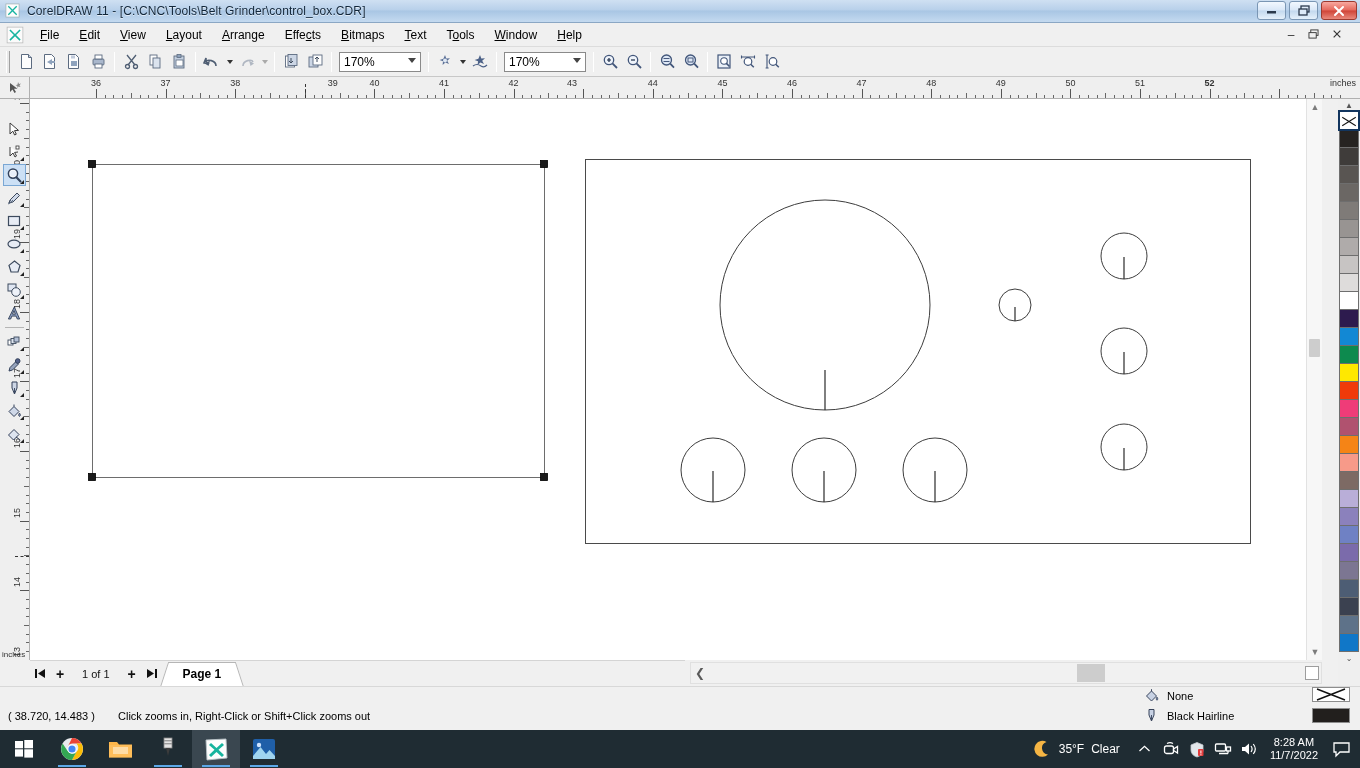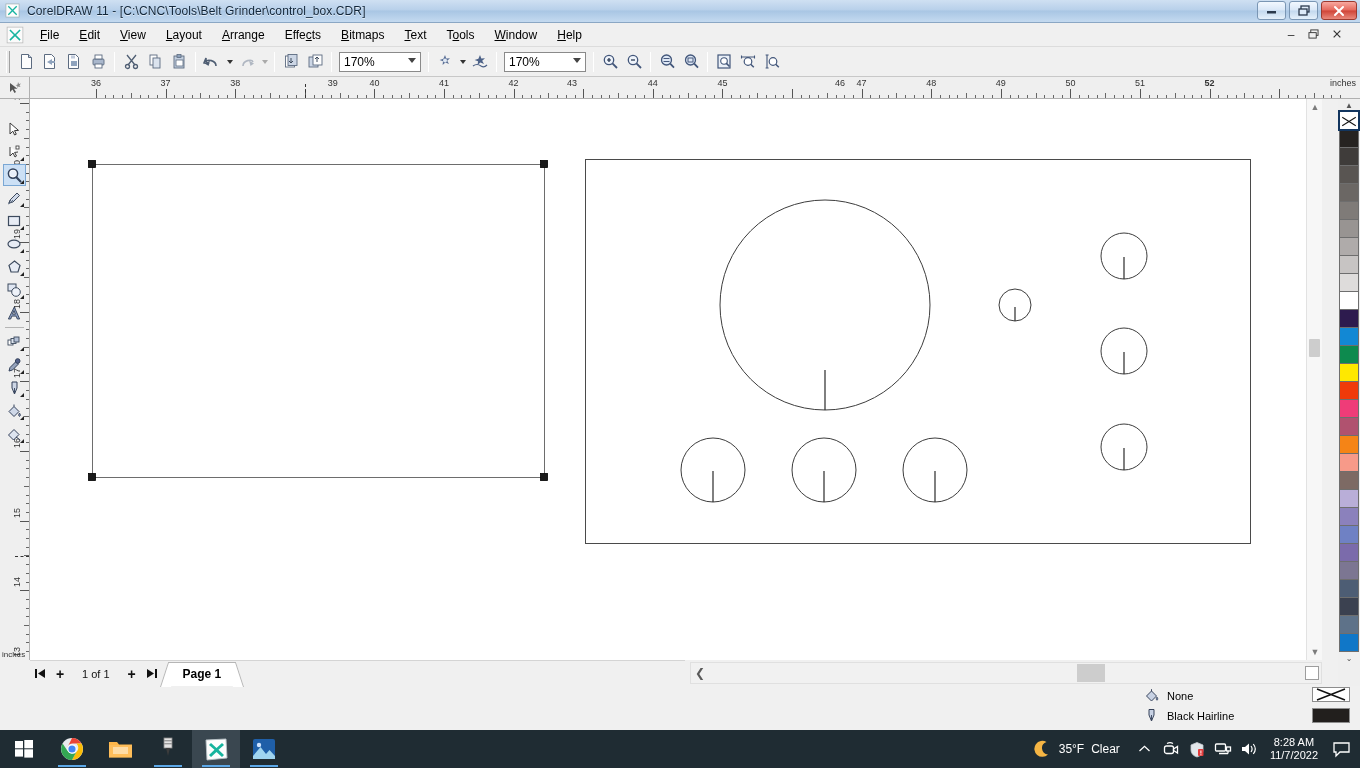--- a/index.html
+++ b/index.html
@@ -595,21 +595,21 @@
       <div class="htick" style="left: 692.4px; height: 9px;"></div>
       <div class="hlabel" style="left: 692.4px;">45</div>
       <div class="htick" style="left: 701.1px; height: 3px; background: rgb(102, 102, 102);"></div>
       <div class="htick" style="left: 709.8px; height: 3px; background: rgb(102, 102, 102);"></div>
       <div class="htick" style="left: 718.5px; height: 3px; background: rgb(102, 102, 102);"></div>
       <div class="htick" style="left: 727.2px; height: 5px; background: rgb(102, 102, 102);"></div>
       <div class="htick" style="left: 735.9px; height: 3px; background: rgb(102, 102, 102);"></div>
       <div class="htick" style="left: 744.6px; height: 3px; background: rgb(102, 102, 102);"></div>
       <div class="htick" style="left: 753.3px; height: 3px; background: rgb(102, 102, 102);"></div>
       <div class="htick" style="left: 762px; height: 9px;"></div>
-      <div class="hlabel" style="left: 762px; margin-left: 48px;">46</div>
+      <div class="hlabel" style="left: 762px;">46</div>
       <div class="htick" style="left: 770.7px; height: 3px; background: rgb(102, 102, 102);"></div>
       <div class="htick" style="left: 779.4px; height: 3px; background: rgb(102, 102, 102);"></div>
       <div class="htick" style="left: 788.1px; height: 3px; background: rgb(102, 102, 102);"></div>
       <div class="htick" style="left: 796.8px; height: 5px; background: rgb(102, 102, 102);"></div>
       <div class="htick" style="left: 805.5px; height: 3px; background: rgb(102, 102, 102);"></div>
       <div class="htick" style="left: 814.2px; height: 3px; background: rgb(102, 102, 102);"></div>
       <div class="htick" style="left: 822.9px; height: 3px; background: rgb(102, 102, 102);"></div>
       <div class="htick" style="left: 831.6px; height: 9px;"></div>
       <div class="hlabel" style="left: 831.6px;">47</div>
       <div class="htick" style="left: 840.3px; height: 3px; background: rgb(102, 102, 102);"></div>
@@ -928,20 +928,24 @@
 
   <div class="hscroll">
     <div class="hs-arrow">❮</div>
     <div class="hs-track">
       <div class="hthumb"></div>
     </div>
     <div class="hs-arrow">❯</div>
     <div class="hs-corner"></div>
   </div>
 
+  <div class="statusbar">
+    <div class="coord">( 38.720, 14.483 )</div>
+    <div class="hint">Click zooms in, Right-Click or Shift+Click zooms out</div>
+  </div>
 
   <div class="fill-row">
     <svg width="17" height="15" viewBox="0 0 17 15">
       <path d="M2.5 8 L7.5 3 L12.5 8 L7.5 13 Z" fill="#c8d2e4" stroke="#3a465e" stroke-width="1"></path>
       <path d="M7.5 3 L7.5 1.2" stroke="#3a465e" stroke-width="1"></path>
       <path d="M13 9 q2 2.4 0 3.3 q-2 -0.9 0 -3.3" fill="#8b9abb" stroke="#3a465e" stroke-width="0.7"></path>
     </svg>
     <span class="sb-label">None</span>
   </div>
 

